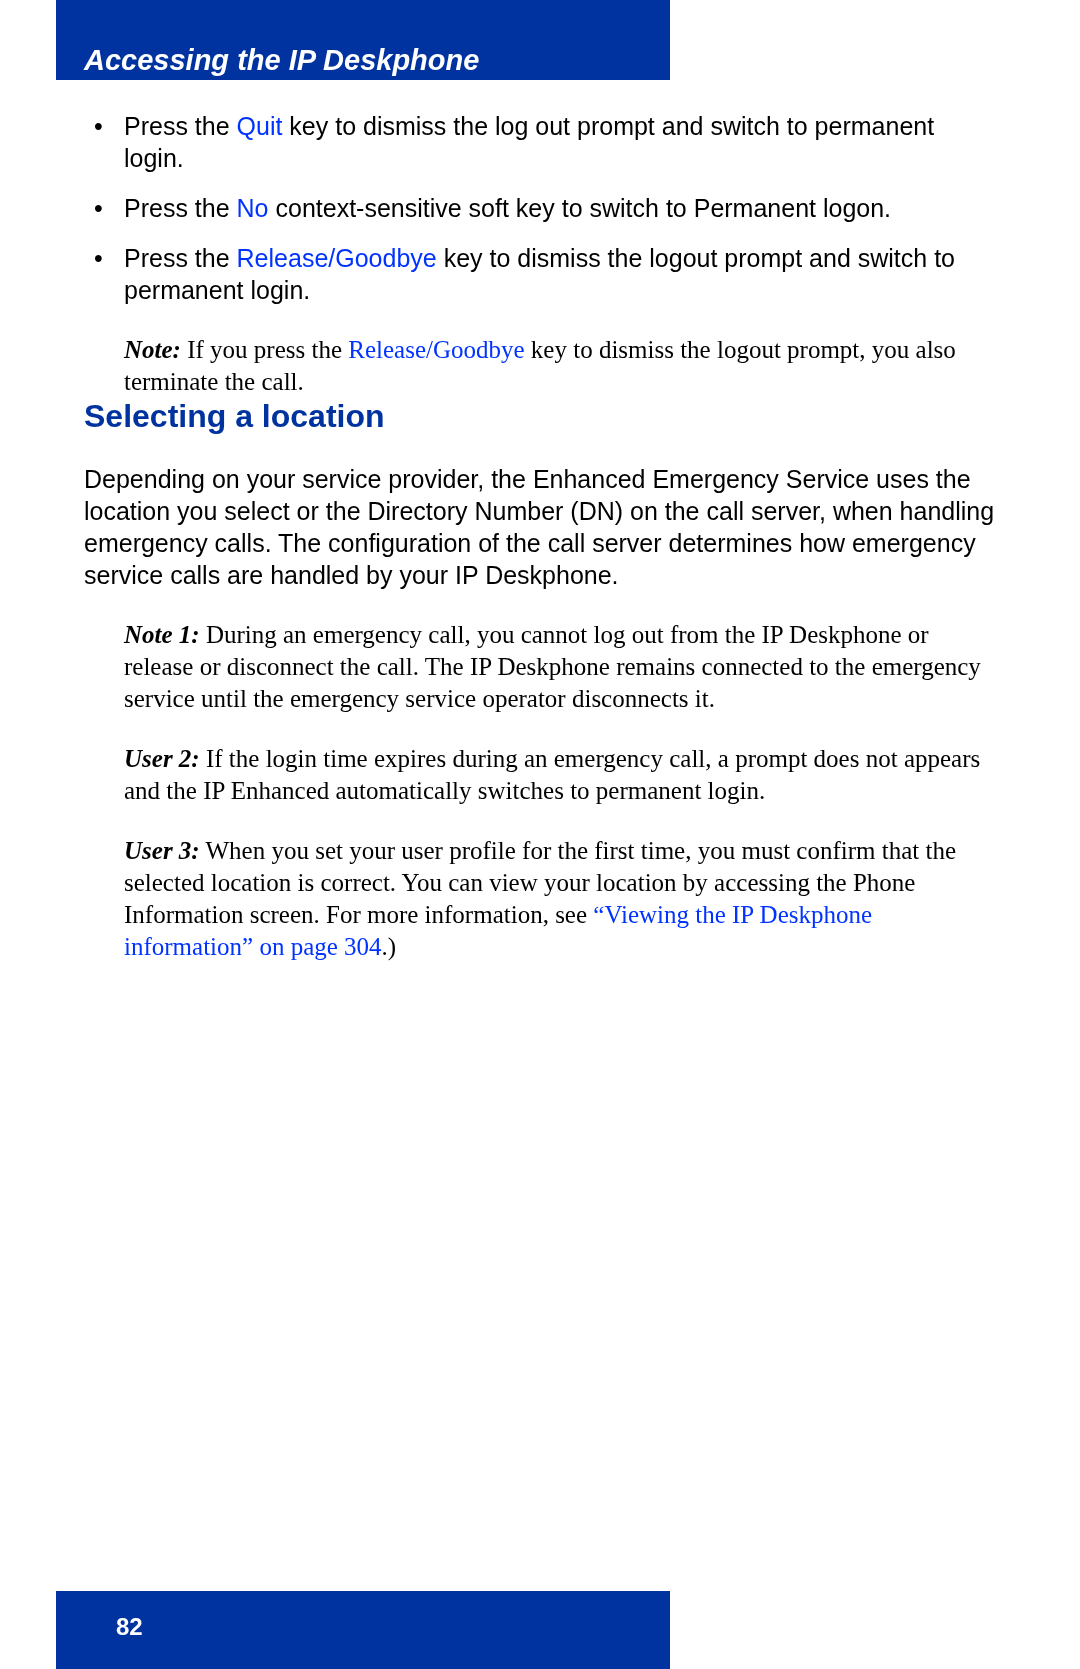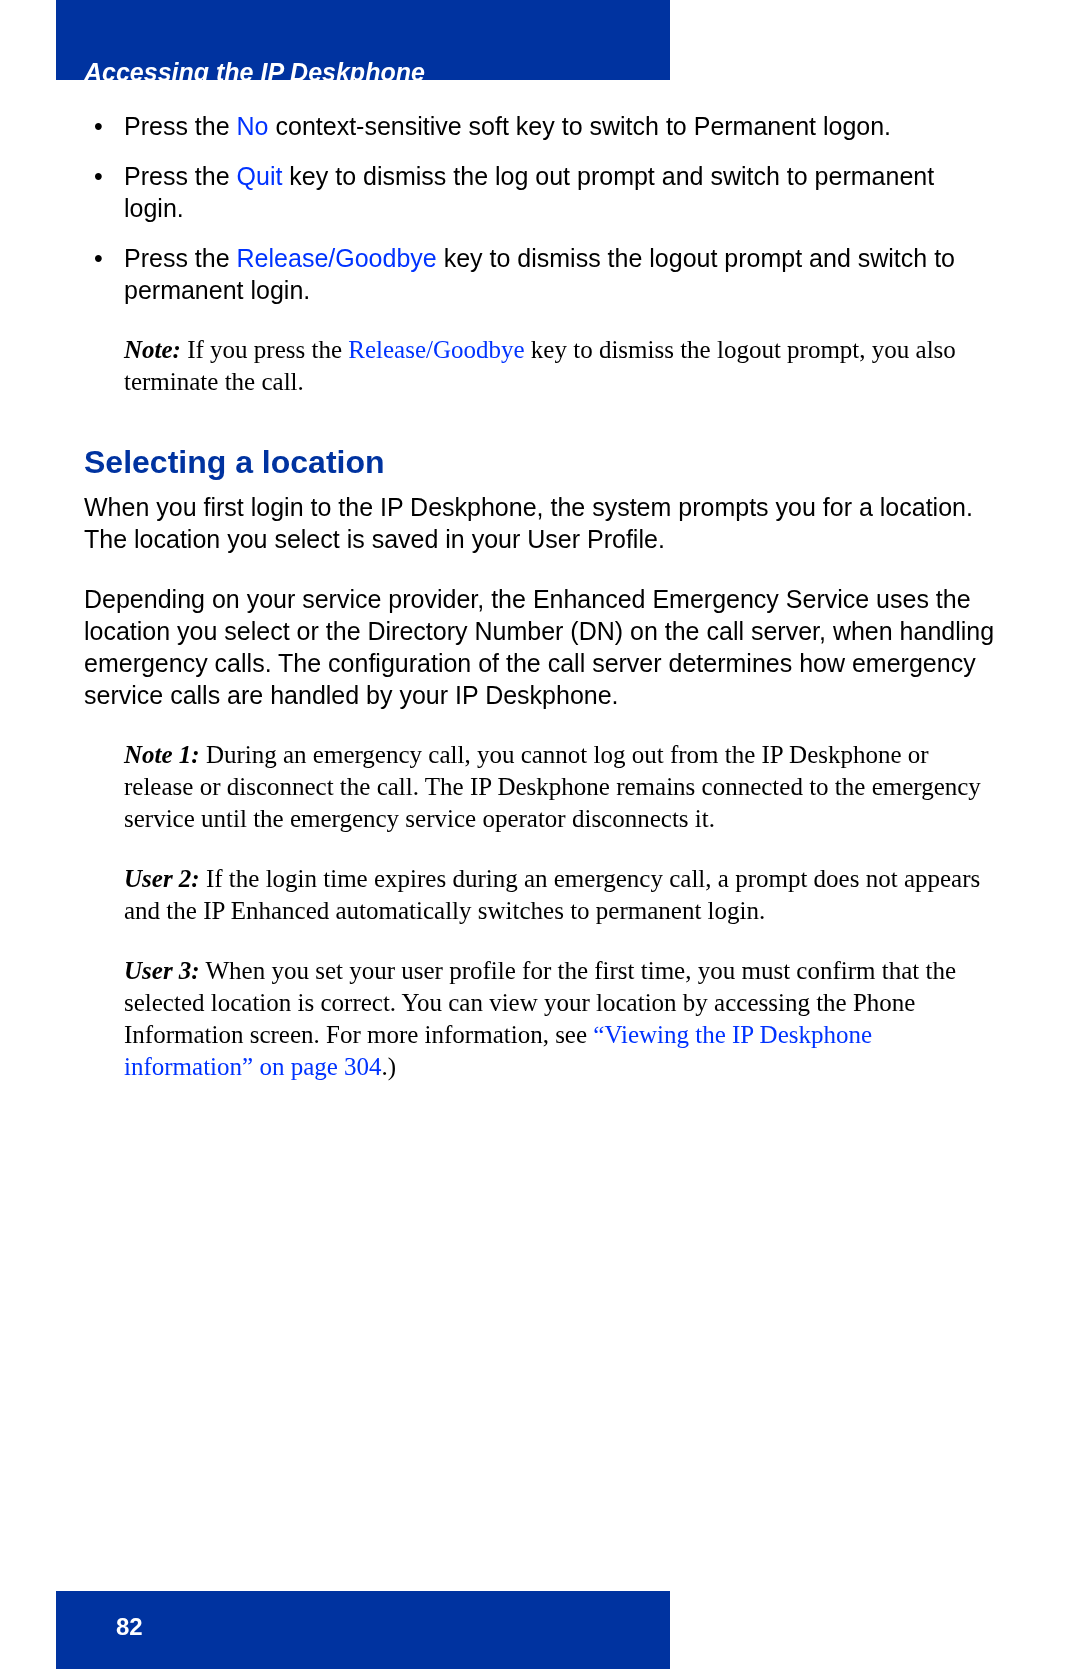--- a/index.html
+++ b/index.html
@@ -21,25 +21,25 @@
     left: 56px;
     top: 0;
     width: 614px;
     height: 80px;
     background: #0033a0;
     z-index: 2;
   }
   .header-title {
     position: absolute;
     left: 84px;
-    top: 58px;
+    top: 44px;
     font-weight: bold;
     font-style: italic;
     color: #ffffff;
-    font-size: 25px;
+    font-size: 29px;
     z-index: 3;
   }
   .content {
     position: absolute;
     left: 84px;
     top: 110px;
     width: 912px;
   }
   ul.bullets {
     list-style: none;
@@ -74,21 +74,20 @@
   }
   .para {
     font-size: 25px;
     line-height: 1.28;
     margin-top: 28px;
   }
   .h2 {
     color: #0033a0;
     font-weight: bold;
     font-size: 32px;
-    margin-top: 46px;
   }
   .footer-bar {
     position: absolute;
     left: 56px;
     bottom: 0;
     width: 614px;
     height: 78px;
     background: #0033a0;
     z-index: 2;
   }
@@ -107,38 +106,37 @@
 
 <div class="page">
 
   <div class="left-stripe"></div>
   <div class="header-title">Accessing the IP Deskphone</div>
 
   <div class="content">
 
     <ul class="bullets">
       <li>
-        <span>Press the </span><span class="link">No</span><span> context-sensitive soft key to switch to Permanent logon.</span>
+        <span>Press the </span><span class="link">Quit</span><span>  key to dismiss the log out prompt and switch to permanent login.</span>
       </li>
       <li>
-        <span>Press the </span><span class="link">Quit</span><span>  key to dismiss the log out prompt and switch to permanent login.</span>
+        <span>Press the </span><span class="link">No</span><span> context-sensitive soft key to switch to Permanent logon.</span>
       </li>
       <li>
         <span>Press the </span><span class="link">Release/Goodbye</span><span>   key to dismiss the logout prompt and switch to permanent login.</span>
       </li>
     </ul>
 
     <div class="note-block">
       <span class="note-label">Note:</span><span>  If you press the </span><span class="link">Release/Goodbye</span><span>   key to dismiss the logout prompt, you also terminate the call.</span>
     </div>
 
 
     <div class="h2">Selecting a location</div>
 
-    <div class="para" style="margin-top:10px;">When you first login to the IP Deskphone, the system prompts you for a location. The location you select is saved in your User Profile.</div>
 
     <div class="para">Depending on your service provider, the Enhanced Emergency Service uses the location you select or the Directory Number (DN) on the call server, when handling emergency calls. The configuration of the call server determines how emergency service calls are handled by your IP Deskphone.</div>
 
     <div class="note-block">
       <span class="note-label">Note 1:</span><span>  During an emergency call, you cannot log out from the IP Deskphone or release or disconnect the call. The IP Deskphone remains connected to the emergency service until the emergency service operator disconnects it.</span>
     </div>
 
     <div class="note-block">
       <span class="note-label">User 2:</span><span>  If the login time expires during an emergency call, a prompt does not appears and the IP Enhanced automatically switches to permanent login.</span>
     </div>

